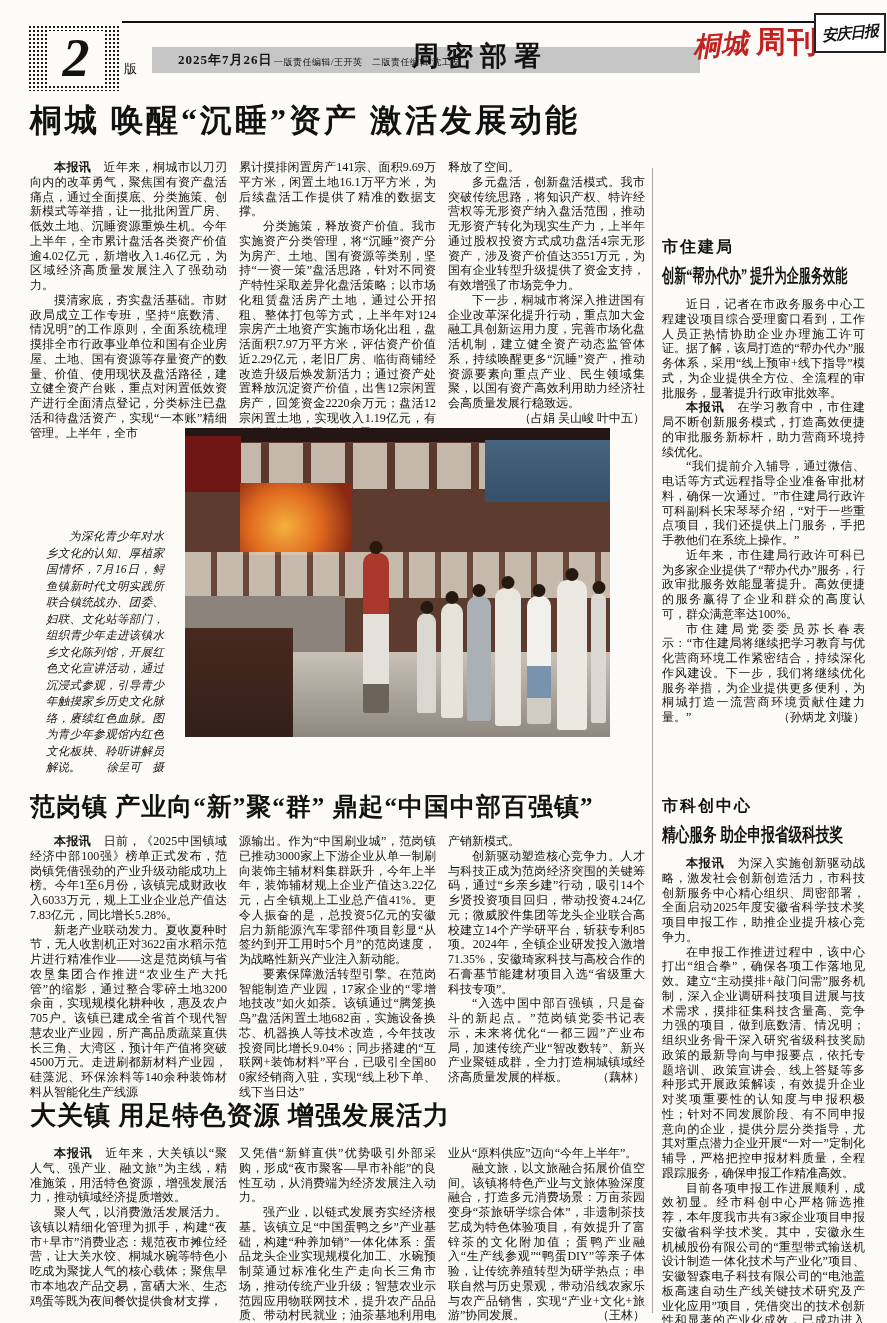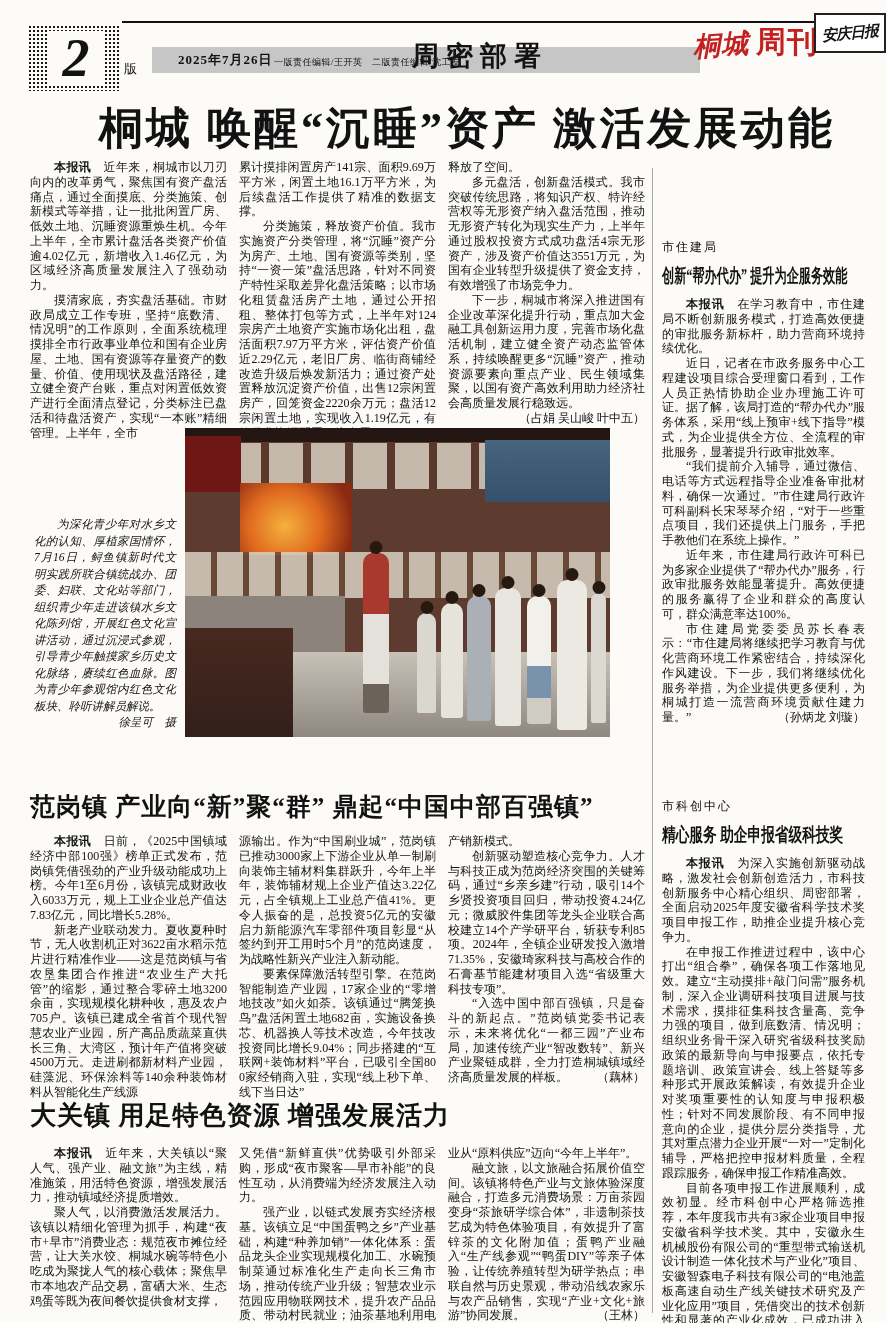--- a/index.html
+++ b/index.html
@@ -22,43 +22,43 @@
       letter-spacing:7px;font-family:"Liberation Sans","DejaVu Sans",sans-serif;}
   .weekly{position:absolute;left:693px;top:22px;display:flex;align-items:flex-end;}
   .weekly .script{font-size:27px;font-weight:bold;font-style:italic;transform:rotate(-4deg);letter-spacing:1px;}
   .weekly .block{font-size:30px;font-weight:bold;font-family:"Liberation Sans","DejaVu Sans",sans-serif;
       letter-spacing:1px;margin-left:7px;}
   .masthead{position:absolute;left:814px;top:13px;width:68px;height:36px;border:2px solid #222;
       display:flex;align-items:center;justify-content:center;background:#fff;}
   .masthead span{font-size:15px;font-weight:bold;font-style:italic;transform:rotate(-5deg);letter-spacing:-1px;}
 
   
-  .headline-xl{position:absolute;left:30px;top:100px;width:805px;text-align:right;
-      font-size:44px;font-weight:bold;letter-spacing:3px;line-height:1.3;}
+  .headline-xl{position:absolute;left:30px;top:100px;width:805px;text-align:left;
+      font-size:32px;font-weight:bold;letter-spacing:3px;line-height:1.3;}
   .headline-l{position:absolute;left:30px;width:615px;text-align:left;
       font-size:25px;font-weight:bold;letter-spacing:1px;}
-  .kicker{font-size:12px;font-weight:normal;letter-spacing:2px;line-height:28px;}
+  .kicker{font-size:16px;font-weight:bold;letter-spacing:2px;line-height:28px;}
   .subhead{font-size:19px;font-weight:bold;white-space:nowrap;transform-origin:left center;line-height:30px;}
 
   
   .body-text p{margin:0;font-size:12px;line-height:14.75px;text-align:justify;
       word-break:break-all;text-justify:inter-character;}
   .body-text p.ind{text-indent:2em;}
   .body-text b{font-weight:bold;}
   .byl{float:right;}
   .cols{position:absolute;left:30px;width:615px;display:flex;gap:12px;}
   .col{width:197px;}
 
   
   .vrule{position:absolute;left:652px;top:168px;width:1px;height:1145px;background:#a8a8a8;}
   .rail{position:absolute;left:662px;width:203px;}
 
   
   .caption{position:absolute;left:30px;top:512px;width:150px;}
-  .caption p{margin:4px;font-size:11.5px;line-height:16.5px;text-align:justify;word-break:break-all;
+  .caption p{margin:16px;font-size:11.5px;line-height:16.5px;text-align:justify;word-break:break-all;
       font-style:italic;text-indent:2em;}
   .credit{float:right;font-style:italic;}
   .photo{position:absolute;left:185px;top:428px;width:425px;height:309px;background:#5d3b2e;overflow:hidden;}
   .photo *{position:absolute;}
   .ph-ceiling{left:0;top:0;width:100%;height:14px;background:#241613;}
   .ph-panels{left:0;top:15px;width:100%;height:46px;
       background:repeating-linear-gradient(90deg,#cfc6b8 0 34px,#5a382c 34px 42px);opacity:.9;}
   .ph-redbanner{left:0;top:8px;width:56px;height:56px;background:#6e1714;}
   .ph-blue{left:300px;top:12px;width:125px;height:62px;background:linear-gradient(180deg,#47657f,#35506a);}
   .ph-fire{left:55px;top:55px;width:112px;height:72px;
@@ -135,22 +135,22 @@
     <i class="fg" style="left:372px;top:152px;width:30px;height:150px;background:#ece9e2;"></i>
     <i class="fg" style="left:406px;top:165px;width:15px;height:130px;background:#dcd9d2;"></i>
   </div>
 
   <div class="vrule"></div>
 
   <div class="rail" style="top:233px;">
     <div class="kicker">市住建局</div>
     <div class="subhead" style="transform:scaleX(.64);width:320px;">创新“帮办代办” 提升为企服务效能</div>
     <div class="body-text" style="margin-top:6px;">
+        <p class="ind">近日，记者在市政务服务中心工程建设项目综合受理窗口看到，工作人员正热情协助企业办理施工许可证。据了解，该局打造的“帮办代办”服务体系，采用“线上预审+线下指导”模式，为企业提供全方位、全流程的审批服务，显著提升行政审批效率。</p>
         <p class="ind"><b>本报讯</b>　在学习教育中，市住建局不断创新服务模式，打造高效便捷的审批服务新标杆，助力营商环境持续优化。</p>
-        <p class="ind">近日，记者在市政务服务中心工程建设项目综合受理窗口看到，工作人员正热情协助企业办理施工许可证。据了解，该局打造的“帮办代办”服务体系，采用“线上预审+线下指导”模式，为企业提供全方位、全流程的审批服务，显著提升行政审批效率。</p>
         <p class="ind">“我们提前介入辅导，通过微信、电话等方式远程指导企业准备审批材料，确保一次通过。”市住建局行政许可科副科长宋琴琴介绍，“对于一些重点项目，我们还提供上门服务，手把手教他们在系统上操作。”</p>
         <p class="ind">近年来，市住建局行政许可科已为多家企业提供了“帮办代办”服务，行政审批服务效能显著提升。高效便捷的服务赢得了企业和群众的高度认可，群众满意率达100%。</p>
         <p class="ind">市住建局党委委员苏长春表示：“市住建局将继续把学习教育与优化营商环境工作紧密结合，持续深化作风建设。下一步，我们将继续优化服务举措，为企业提供更多便利，为桐城打造一流营商环境贡献住建力量。”<span class="byl">（孙炳龙 刘璇）</span></p>
       </div>
   </div>
 
   <div class="headline-l" style="top:790px;">范岗镇  产业向“新”聚“群”  鼎起“中国中部百强镇”</div>
   <div class="cols body-text" style="top:834px;">
     <div class="col">
         <p class="ind"><b>本报讯</b>　日前，《2025中国镇域经济中部100强》榜单正式发布，范岗镇凭借强劲的产业升级动能成功上榜。今年1至6月份，该镇完成财政收入6033万元，规上工业企业总产值达7.83亿元，同比增长5.28%。</p>

